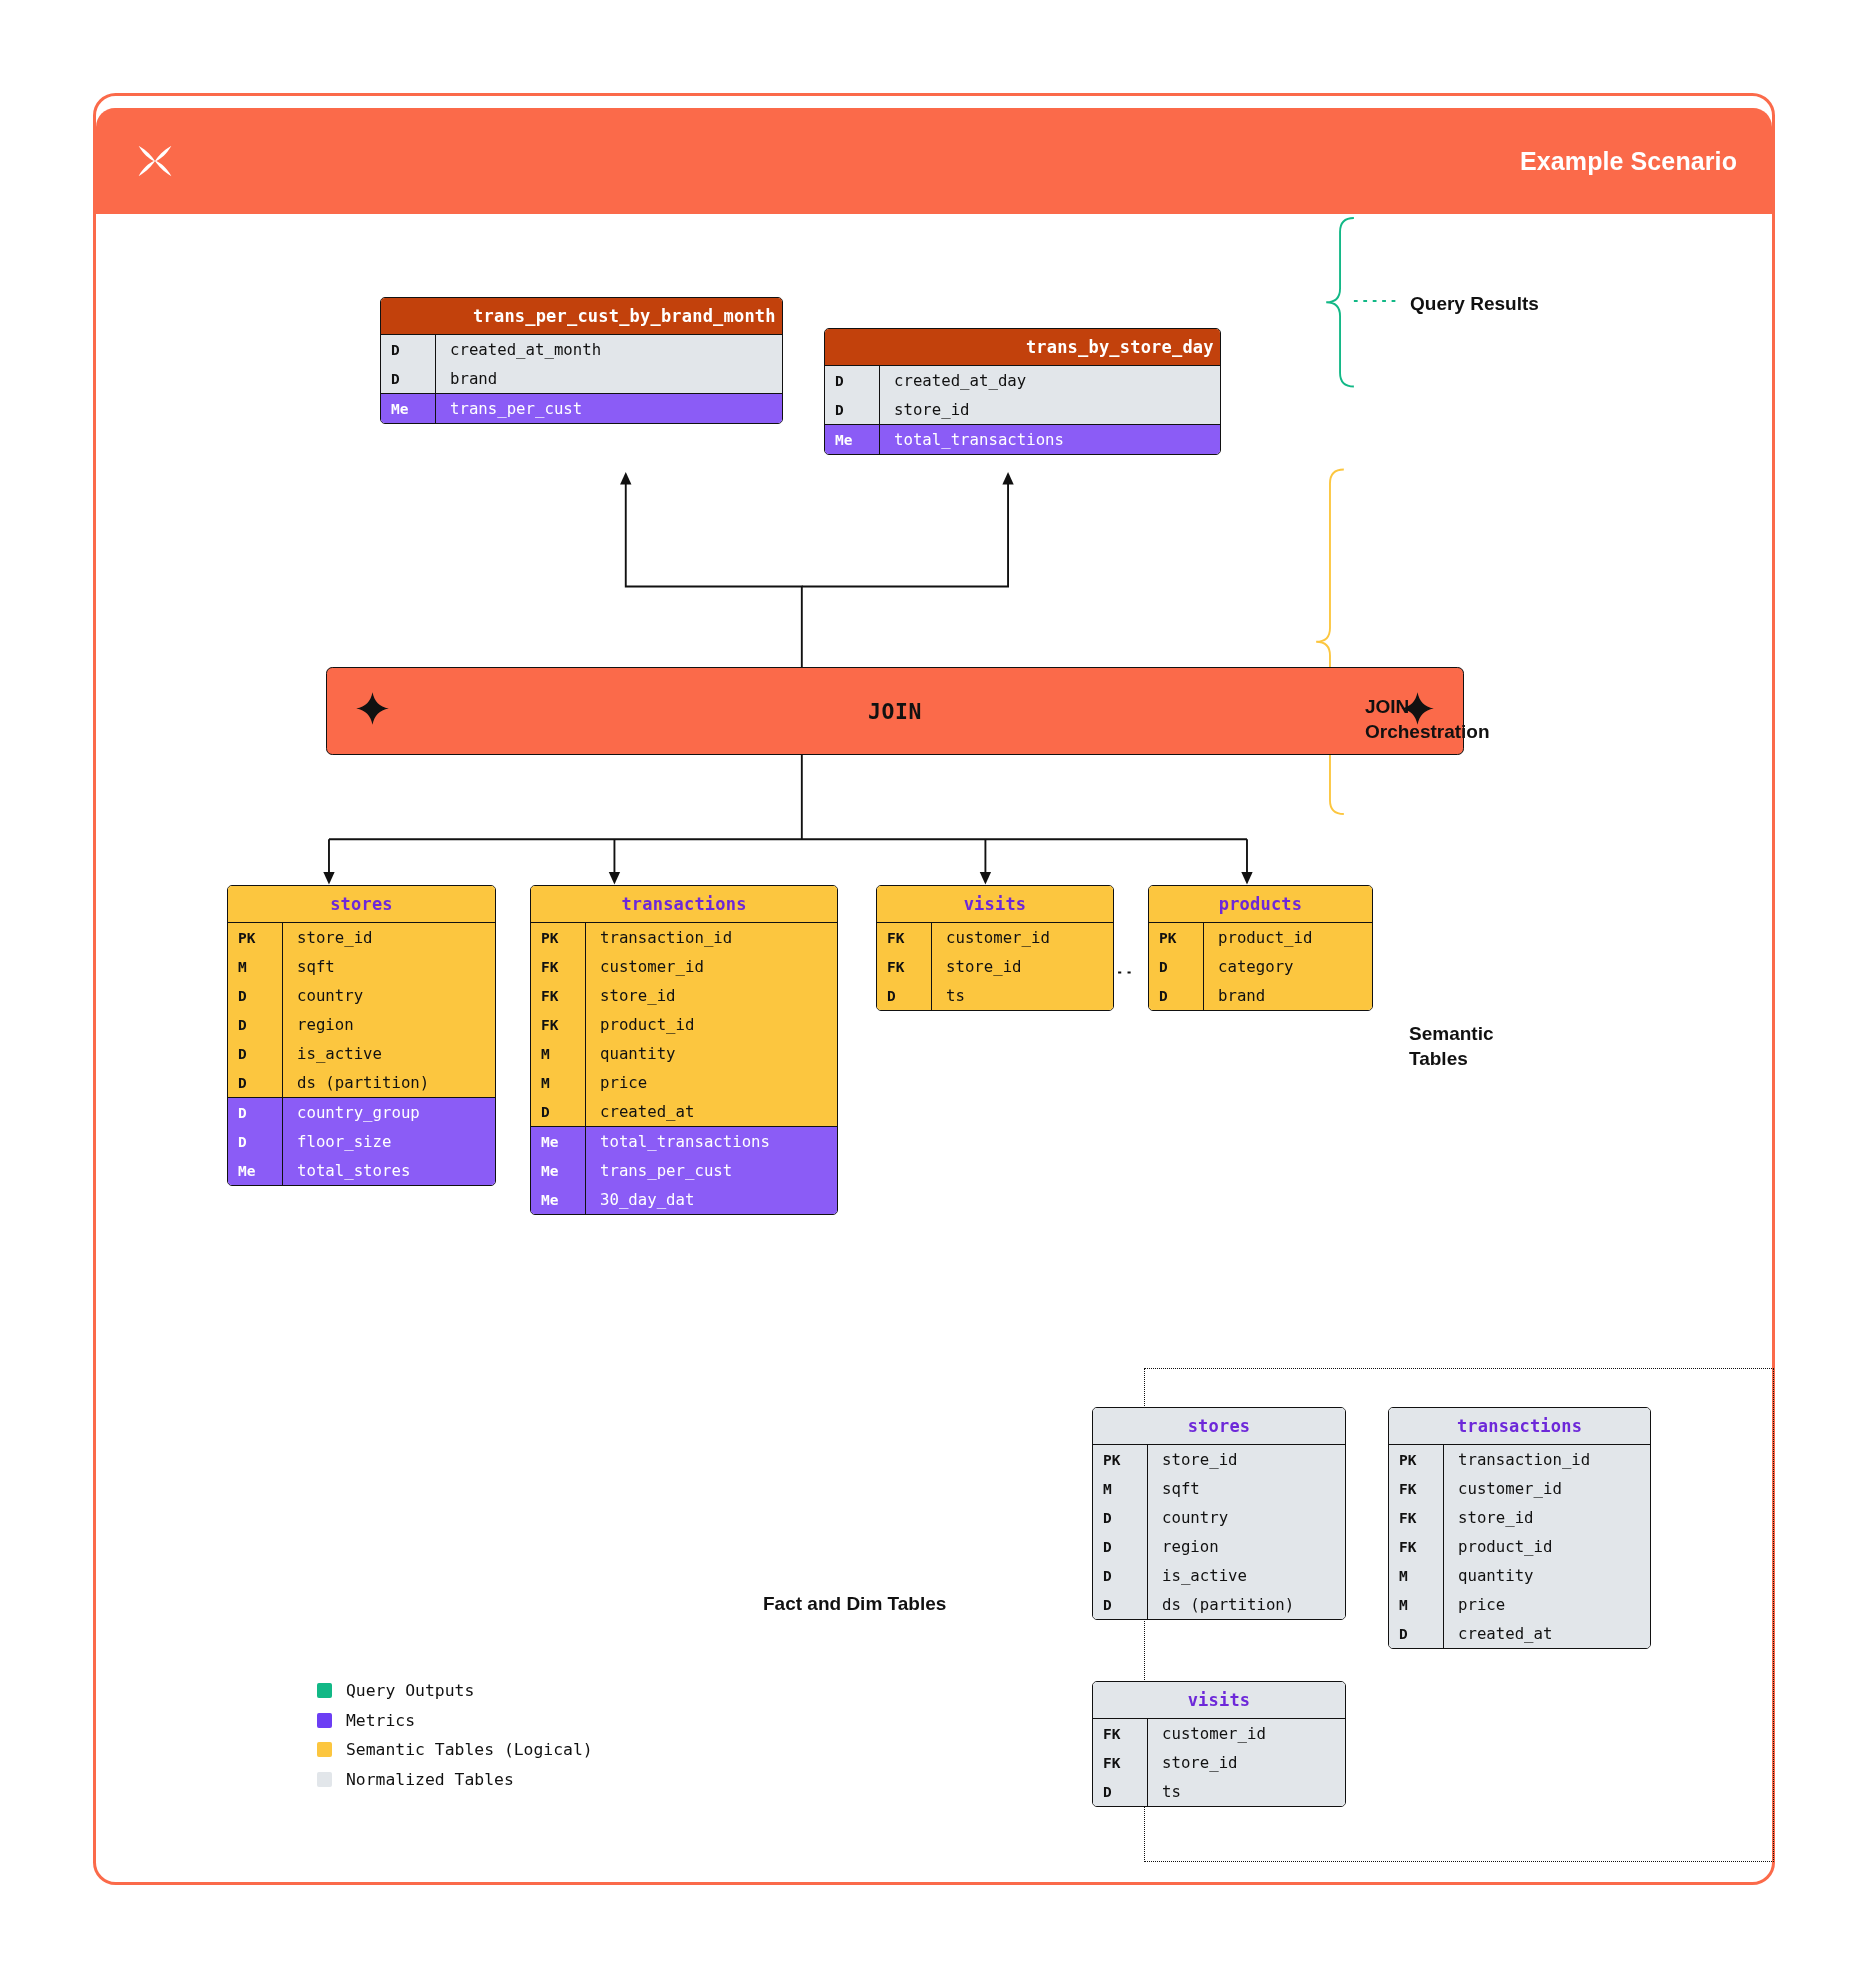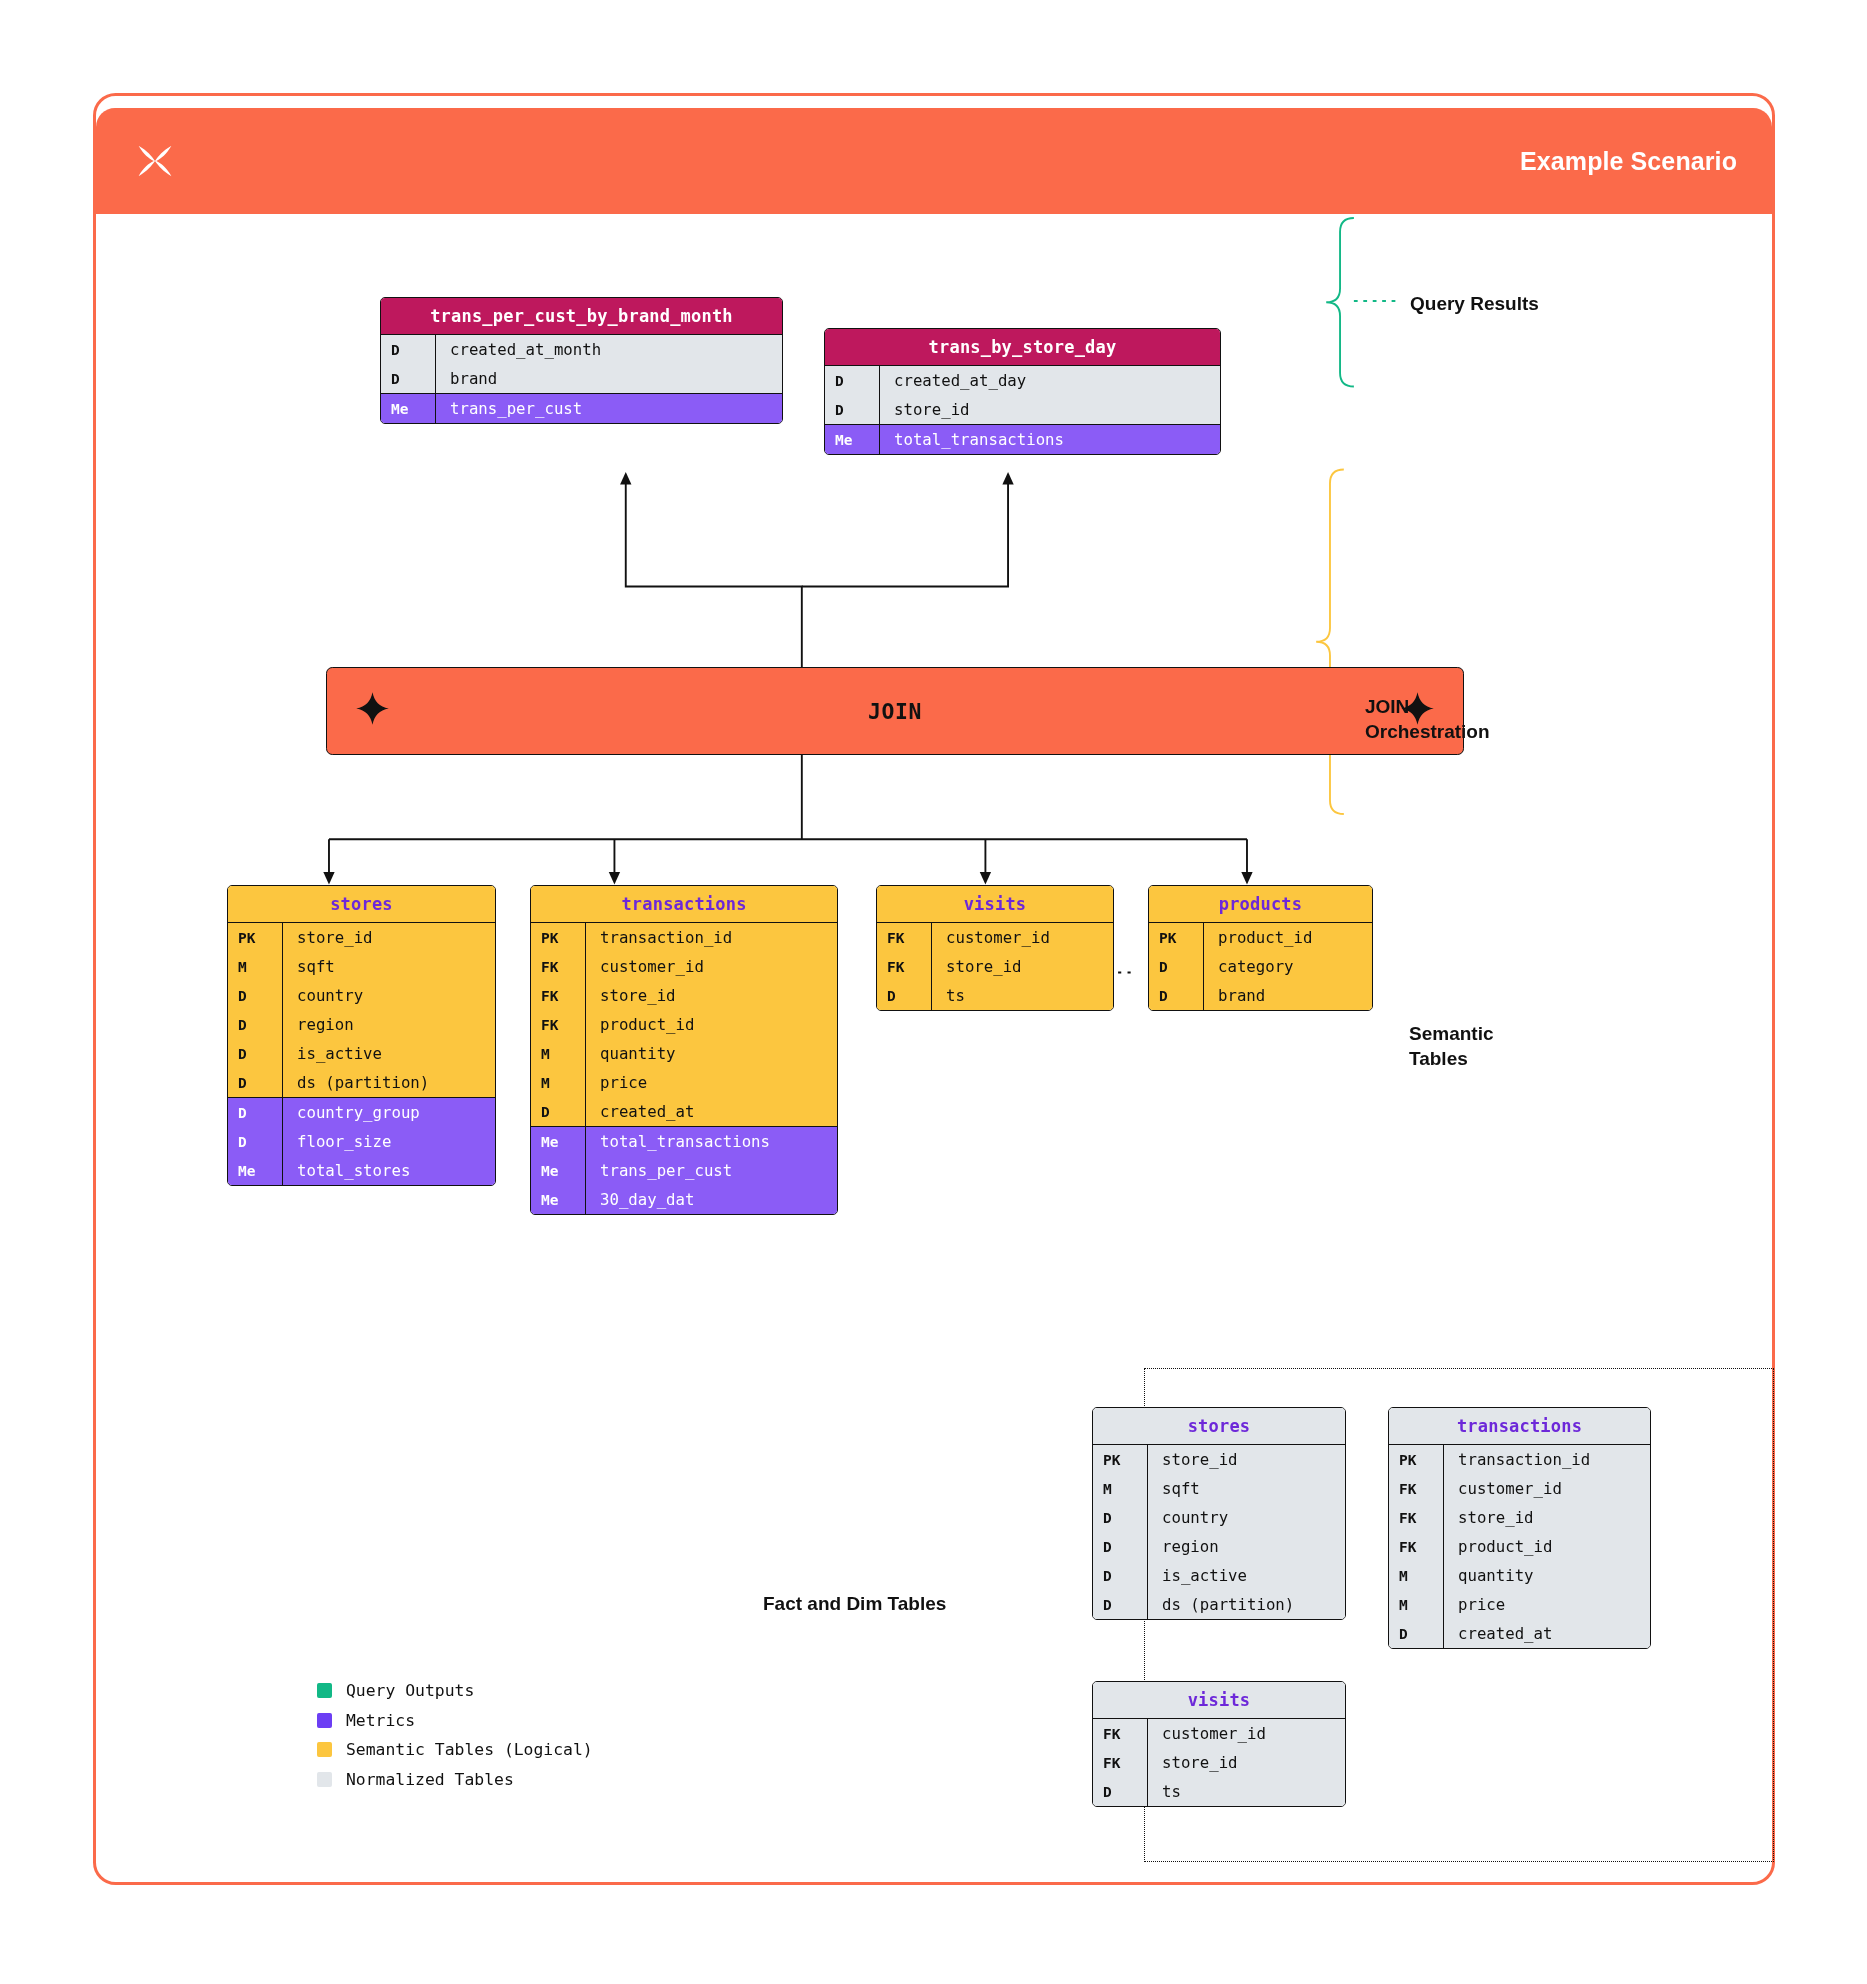--- a/index.html
+++ b/index.html
@@ -82,21 +82,21 @@
   }
   .row .v {
     flex: 1 1 auto;
     padding: 5px 11.3px 5px 14px;
     display: flex;
     align-items: center;
     white-space: nowrap;
   }
 
   
-  .c-green  .thead { background: #be185d; color: #ffffff; }
+  .c-green  .thead { background: #c2410c; color: #ffffff; text-align: right; }
   .c-grey   .thead { background: #e2e6ea; }
   .c-amber  .thead { background: #fcc63f; }
   .body-grey  .row { background: #e2e6ea; }
   .body-amber .row { background: #fcc63f; }
   .row.metric { background: #8b5cf6; color: #ffffff; border-top: 1.9px solid #111111; }
   .row.metric .k { border-right-color: #111111; }
   .row.metric + .row.metric { border-top: none; }
 
   
   .join-bar {

